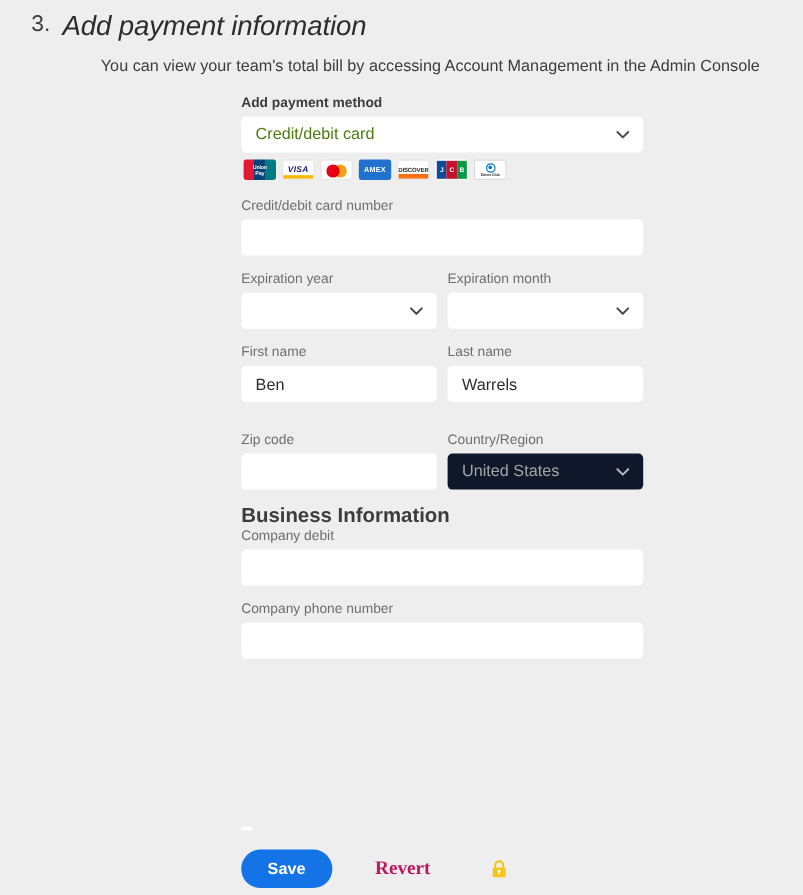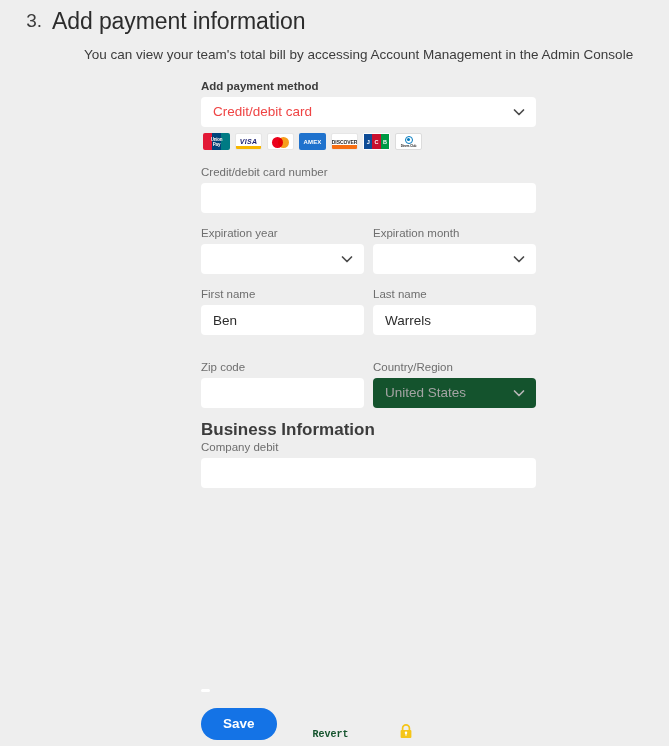--- a/index.html
+++ b/index.html
@@ -27,20 +27,21 @@
     font-size: 19px;
     color: #3c3c3c;
     line-height: 34px;
   }
   .step-title {
     font-size: 23px;
     font-weight: 400;
     color: #2c2c2c;
     line-height: 34px;
     letter-spacing: -0.1px;
+    font-style: italic;
   }
   .subtitle {
     margin: 8px 0 0 84px;
     font-size: 13.5px;
     color: #3c3c3c;
     line-height: 18px;
   }
 
   
   .form {
@@ -93,35 +94,35 @@
     height: 30px;
     background: #ffffff;
     border-radius: 4px;
   }
   .select .val {
     position: absolute;
     left: 12px;
     top: 0;
     line-height: 30px;
     font-size: 13.5px;
-    color: #ef4444;
+    color: #4d7c0f;
     white-space: nowrap;
   }
   .chev {
     position: absolute;
     right: 10px;
     top: 50%;
     transform: translateY(-50%);
     width: 14px;
     height: 14px;
     display: block;
   }
   .chev svg { display: block; }
 
-  .select.disabled { background: #14532d; }
+  .select.disabled { background: #0f172a; }
   .select.disabled .val { color: #a4a4a4; }
 
   .row {
     display: flex;
     gap: 9px;
   }
   .row > .col { flex: 1 1 0; min-width: 0; }
   .spacer-12 { height: 12px; }
   .spacer-14 { height: 14px; }
 
@@ -183,42 +184,42 @@
   }
   .ic-diners .ring i { width:3px;height:3px;background:#0079BE;border-radius:50%;display:block; }
   .ic-diners .t { font-size:3.2px; color:#333; line-height:4px; }
 
   
   .footer {
     position: absolute;
     left: 201px;
     top: 708px;
     display: flex;
-    align-items: flex-end;
+    align-items: center;
   }
   .btn-save {
     background: #1473E6;
     color: #ffffff;
     border: none;
     border-radius: 16px;
     height: 32px;
     padding: 0 22px;
     font-size: 13.5px;
     font-weight: bold;
     font-family: "Liberation Sans", sans-serif;
     cursor: pointer;
     line-height: 32px;
   }
   .btn-revert {
     background: transparent;
     border: none;
-    color: #14532d;
-    font-size: 10px;
-    font-weight: bold;
-    font-family: Liberation Mono, monospace;
+    color: #be185d;
+    font-size: 16px;
+    font-weight: bold;
+    font-family: Liberation Serif, serif;
     margin-left: 36px;
     cursor: pointer;
     padding: 0;
   }
   .lock-icon {
     margin-left: 48px;
     width: 18px;
     height: 18px;
     display: block;
   }
@@ -360,20 +361,24 @@
   <div class="spacer-14"></div>
 
   <div class="group">
     <span class="section-label">Business Information</span>
     <label class="field-label">Company debit</label>
     <input class="input" type="text" value="" style="">
   </div>
 
   <div class="spacer-12"></div>
 
+  <div class="group">
+    <label class="field-label">Company phone number</label>
+    <input class="input" type="text" value="" style="">
+  </div>
 
   <div class="spacer-14"></div>
 
 
 </div>
 
 <div class="dash-artifact"></div>
 
 <div class="footer">
   <button class="btn-save">Save</button>

